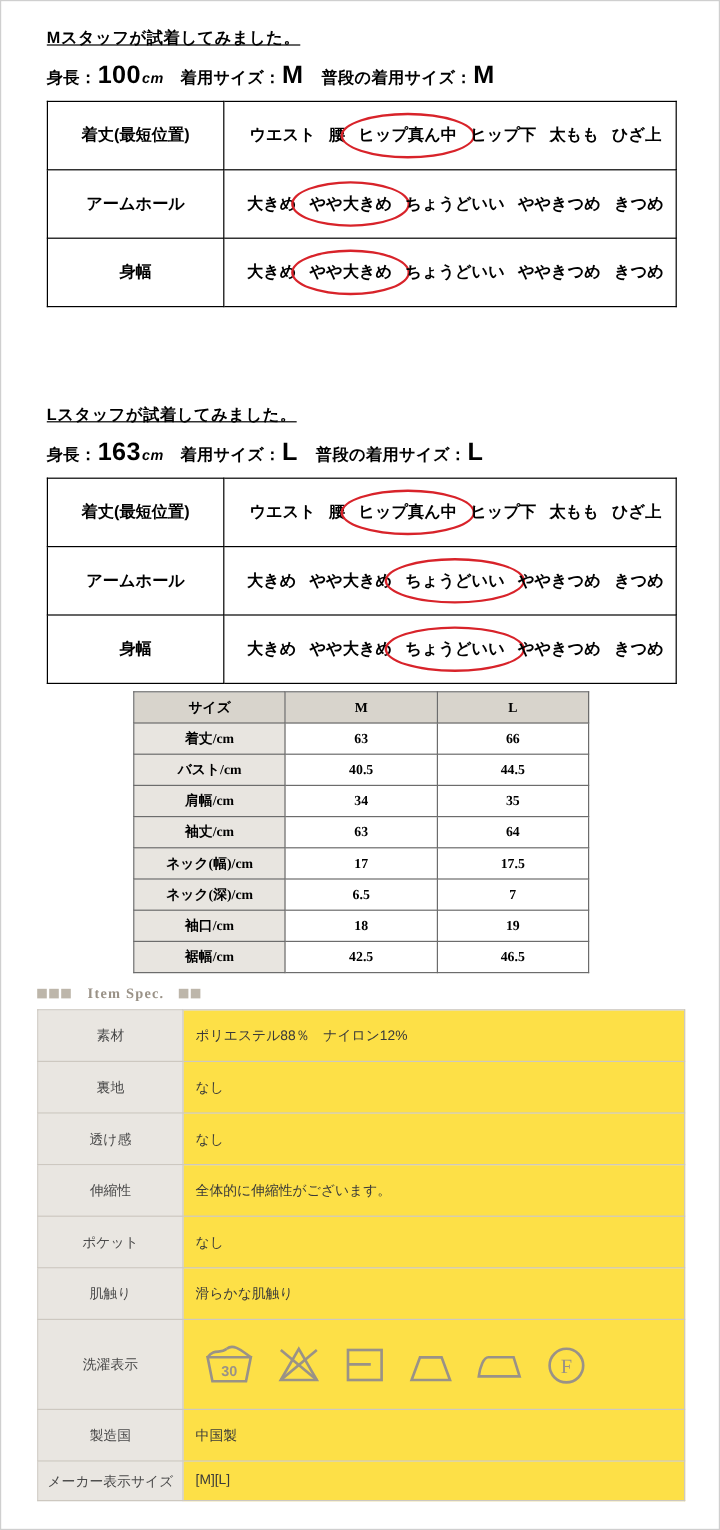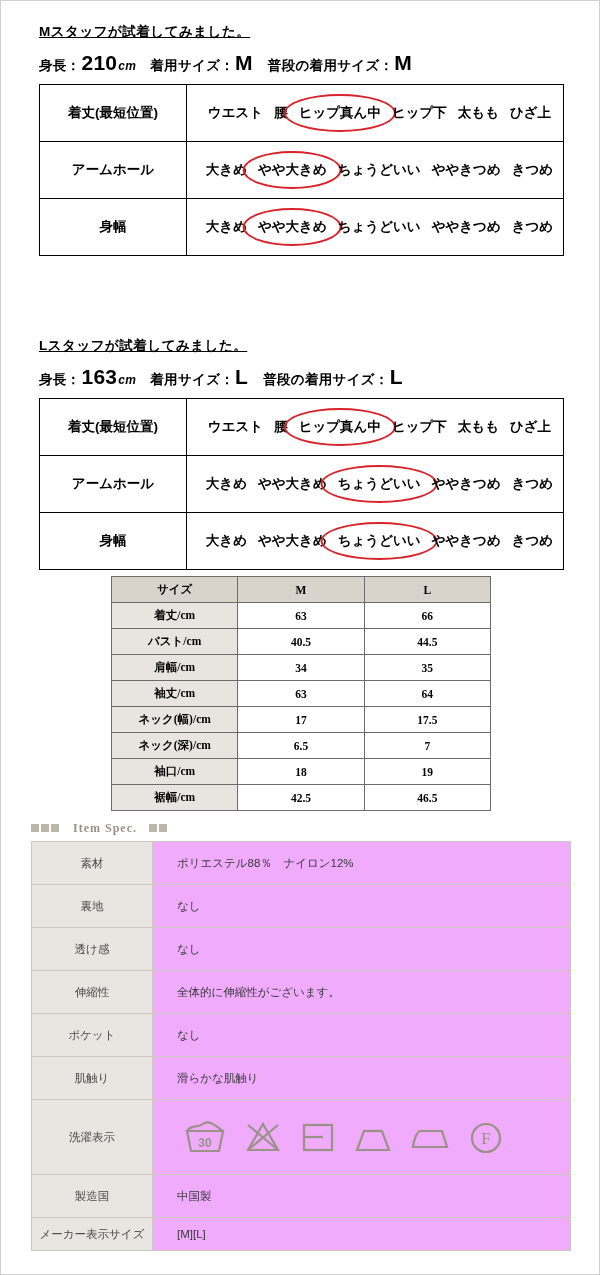--- a/index.html
+++ b/index.html
@@ -143,39 +143,39 @@
     color: #3a3a3a;
   }
   table.spec td.k {
     width: 118px;
     background: #e9e6e1;
     text-align: center;
     color: #4a4a4a;
     height: 40px;
   }
   table.spec td.v {
-    padding-left: 24px;
-    background: #f0abfc;
+    padding-left: 10px;
+    background: #fde047;
   }
   table.spec tr.tall td { height: 72px; }
   table.spec tr.last td.k, table.spec tr.last td.v { height: 30px; }
 
   .wash-icons { display: flex; align-items: center; gap: 16px; padding-left: 6px; }
   .wash-icons svg { display: block; }
 </style>
 </head>
 <body>
 
 <div class="page">
 
   <div class="staff-block" style="top:22px;">
     <div class="staff-title">Mスタッフが試着してみました。</div>
     <div class="staff-meta">
       <span class="lbl">身長：</span>
-      <span class="big">210</span>
+      <span class="big">100</span>
       <span class="unit">cm</span>
       <span class="gap"></span>
       <span class="lbl">着用サイズ：</span>
       <span class="big">M</span>
       <span class="gap"></span>
       <span class="lbl">普段の着用サイズ：</span>
       <span class="big">M</span>
     </div>
     <table class="fit">
       <tbody>

